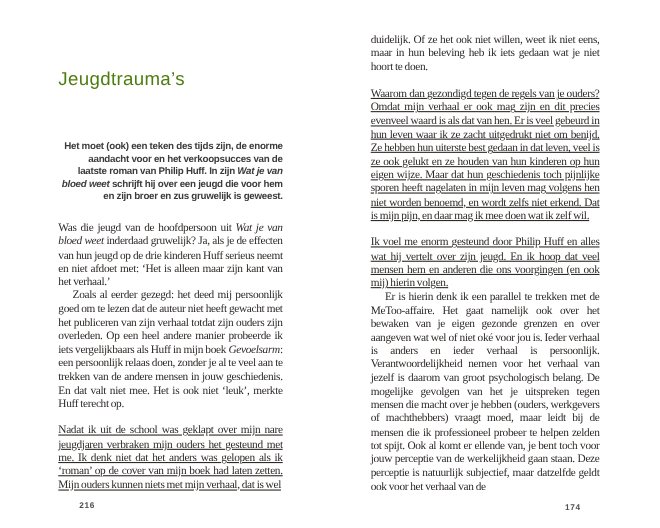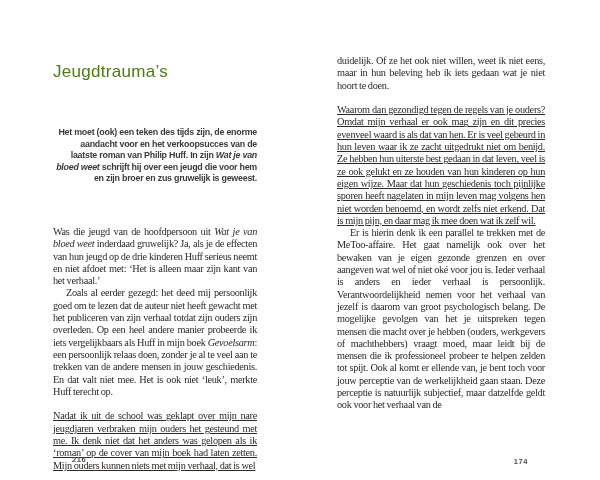--- a/index.html
+++ b/index.html
@@ -28,21 +28,21 @@
     position: absolute; top: 127px; left: 0; right: 0;
     font-family: "Liberation Sans", sans-serif;
     font-weight: 700;
     font-size: 8.9px;
     line-height: 11.6px;
     letter-spacing: -0.25px;
     color: #3b3b3b;
     text-align: right;
   }
 
-  .body-block { position: absolute; left: 0; right: 0; margin-top: 24px; }
+  .body-block { position: absolute; left: 0; right: 0; }
   .body-left  { top: 202px; }
   .body-right { top: 31px; }
 
   .para {
     margin: 0;
     font-size: 10.3px;
     line-height: 12.3px;
     letter-spacing: -0.3px;
     word-spacing: -0.4px;
     text-align: justify;
@@ -81,19 +81,20 @@
         <p class="para space-before"><span>Nadat ik uit de school was geklapt over mijn nare jeugdjaren verbraken mijn ouders het gesteund met me. Ik denk niet dat het anders was gelopen als ik ‘roman’ op de cover van mijn boek had laten zetten. Mijn ouders kunnen niets met mijn verhaal, dat is wel</span></p>
       </div>
 
     <div class="pagenum pagenum-left">216</div>
   </section>
 
   <section class="page page-right">
     <div class="body-block body-right">
         <p class="para"><span>duidelijk. Of ze het ook niet willen, weet ik niet eens, maar in hun beleving heb ik iets gedaan wat je niet hoort te doen.</span></p>
         <p class="para space-before"><span>Waarom dan gezondigd tegen de regels van je ouders? Omdat mijn verhaal er ook mag zijn en dit precies evenveel waard is als dat van hen. Er is veel gebeurd in hun leven waar ik ze zacht uitgedrukt niet om benijd. Ze hebben hun uiterste best gedaan in dat leven, veel is ze ook gelukt en ze houden van hun kinderen op hun eigen wijze. Maar dat hun geschiedenis toch pijnlijke sporen heeft nagelaten in mijn leven mag volgens hen niet worden benoemd, en wordt zelfs niet erkend. Dat is mijn pijn, en daar mag ik mee doen wat ik zelf wil.</span></p>
+        <p class="para space-before"><span>Ik voel me enorm gesteund door Philip Huff en alles wat hij vertelt over zijn jeugd. En ik hoop dat veel mensen hem en anderen die ons voorgingen (en ook mij) hierin volgen.</span></p>
         <p class="para indent"><span>Er is hierin denk ik een parallel te trekken met de MeToo-affaire. Het gaat namelijk ook over het bewaken van je eigen gezonde grenzen en over aangeven wat wel of niet oké voor jou is. Ieder verhaal is anders en ieder verhaal is persoonlijk. Verantwoordelijkheid nemen voor het verhaal van jezelf is daarom van groot psychologisch belang. De mogelijke gevolgen van het je uitspreken tegen mensen die macht over je hebben (ouders, werkgevers of machthebbers) vraagt moed, maar leidt bij de mensen die ik professioneel probeer te helpen zelden tot spijt. Ook al komt er ellende van, je bent toch voor jouw perceptie van de werkelijkheid gaan staan. Deze perceptie is natuurlijk subjectief, maar datzelfde geldt ook voor het verhaal van de</span></p>
       </div>
 
     <div class="pagenum pagenum-right">174</div>
   </section>
 
 </div>
 
 </body></html>

